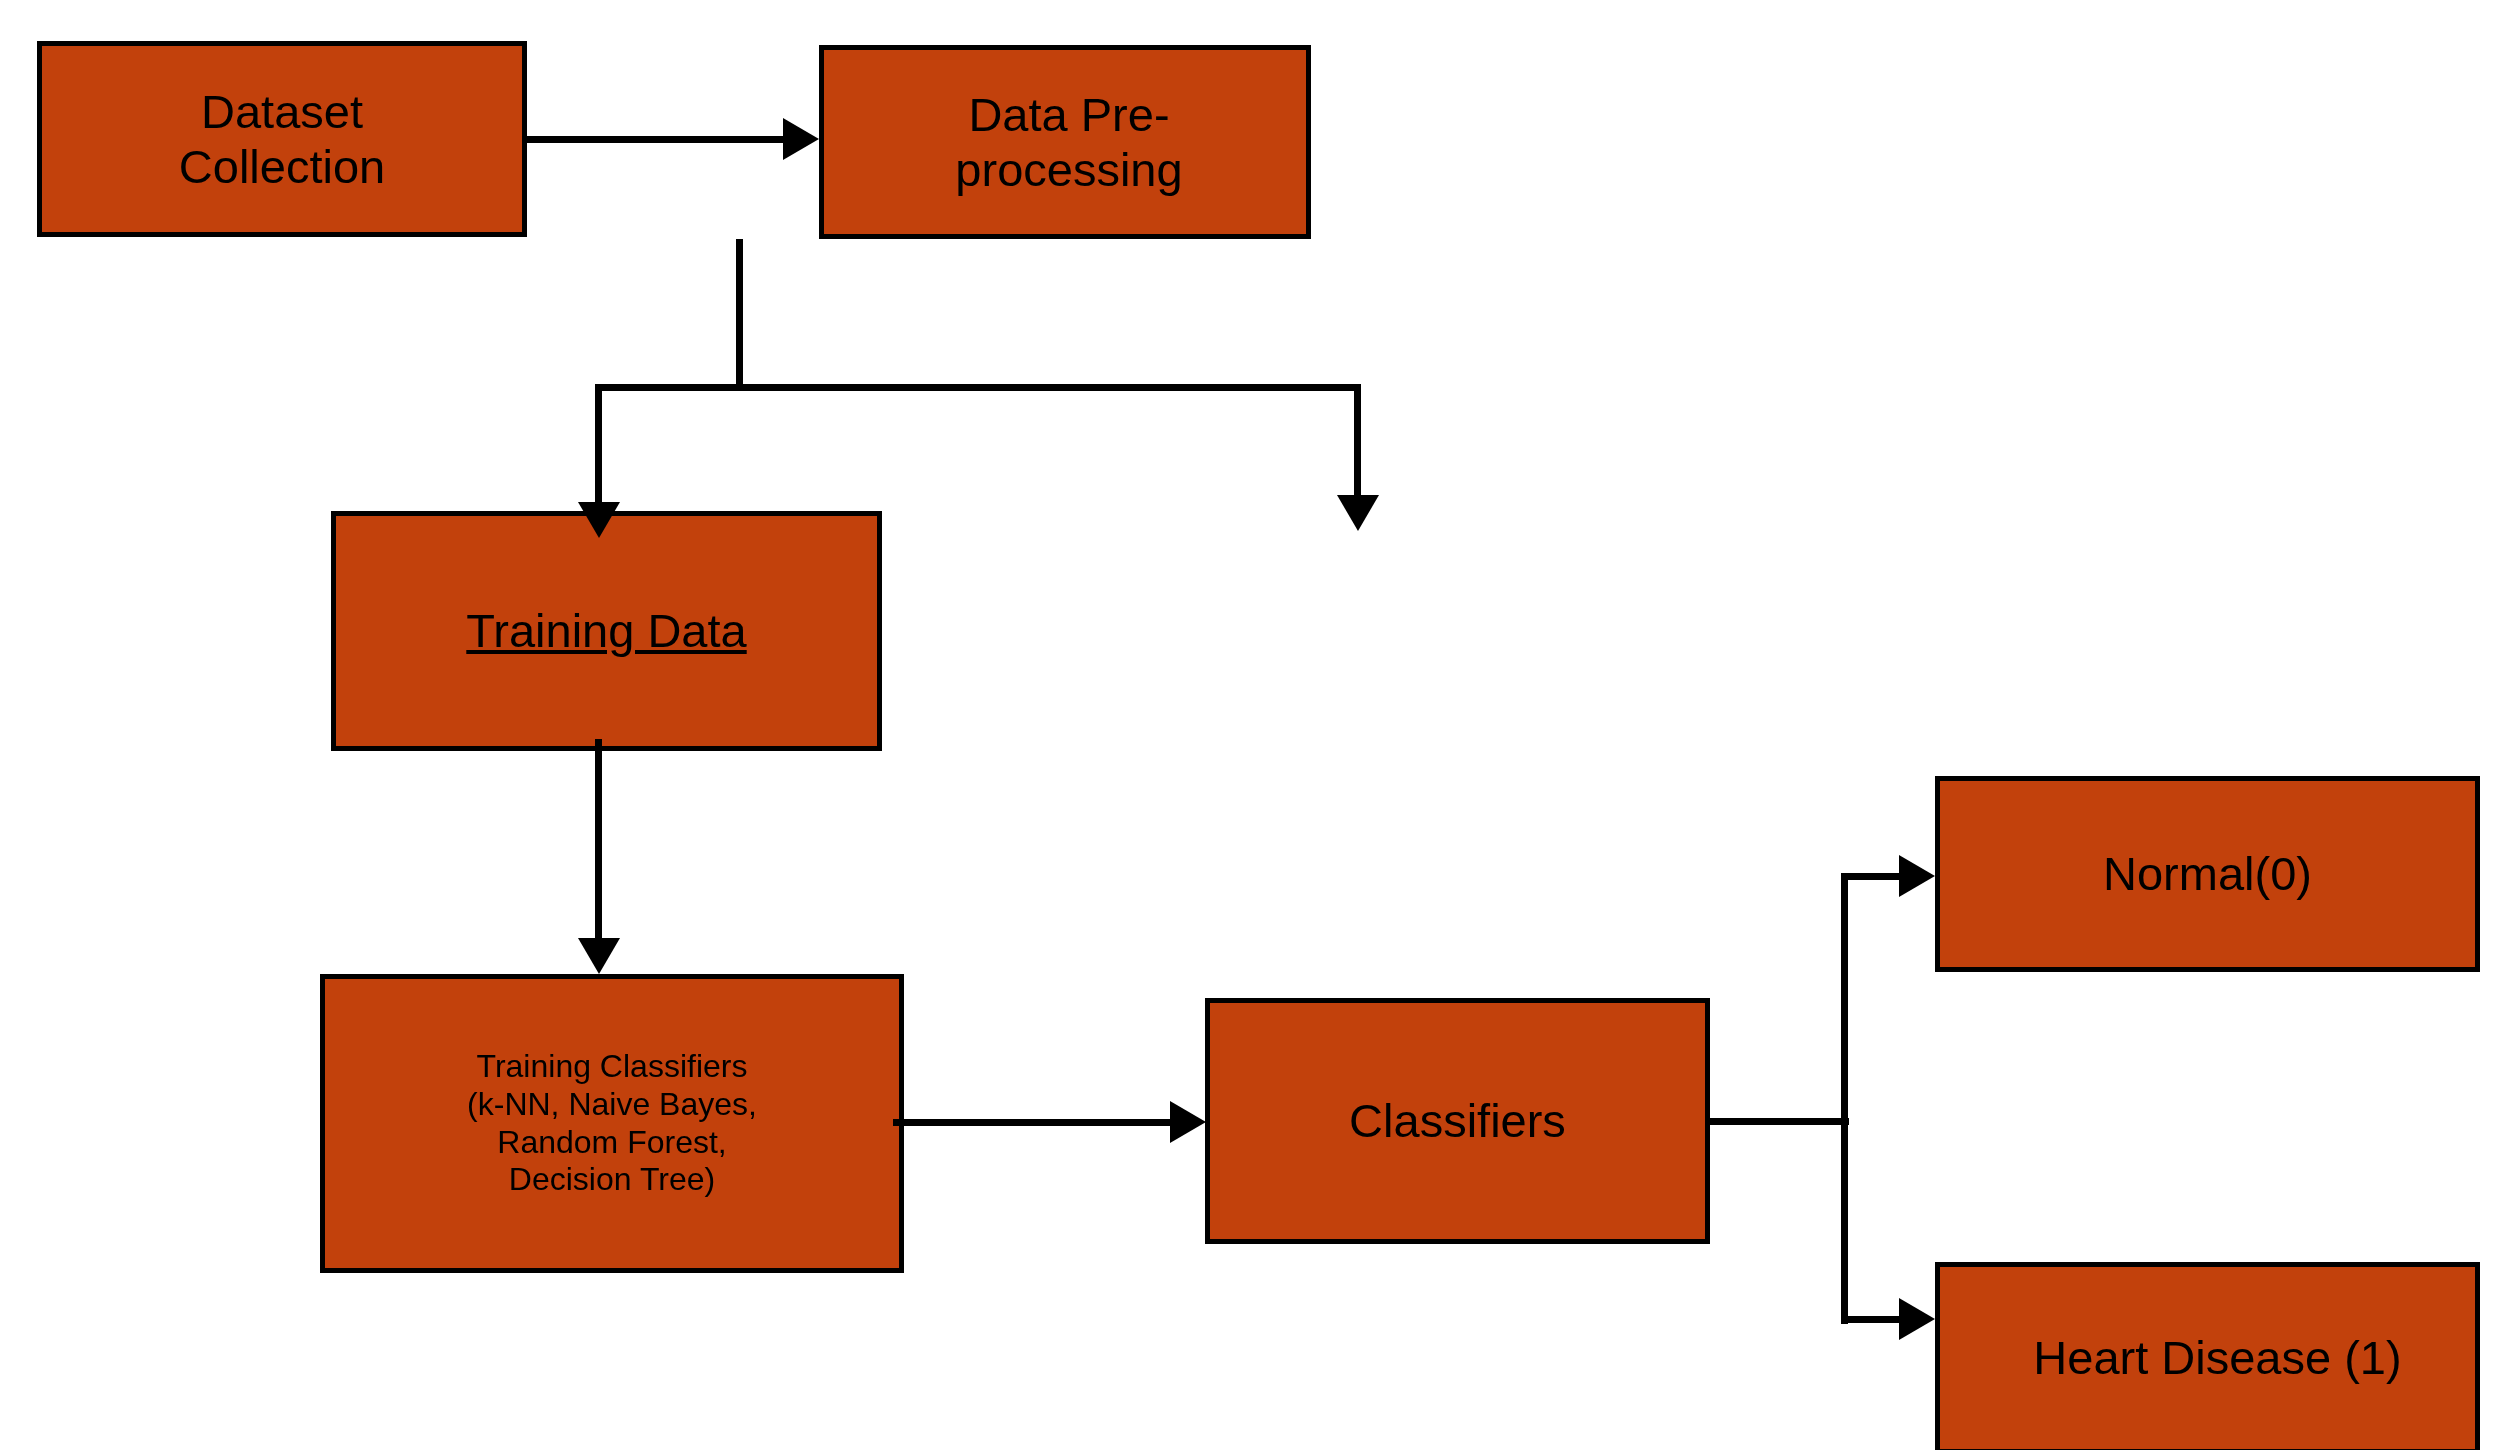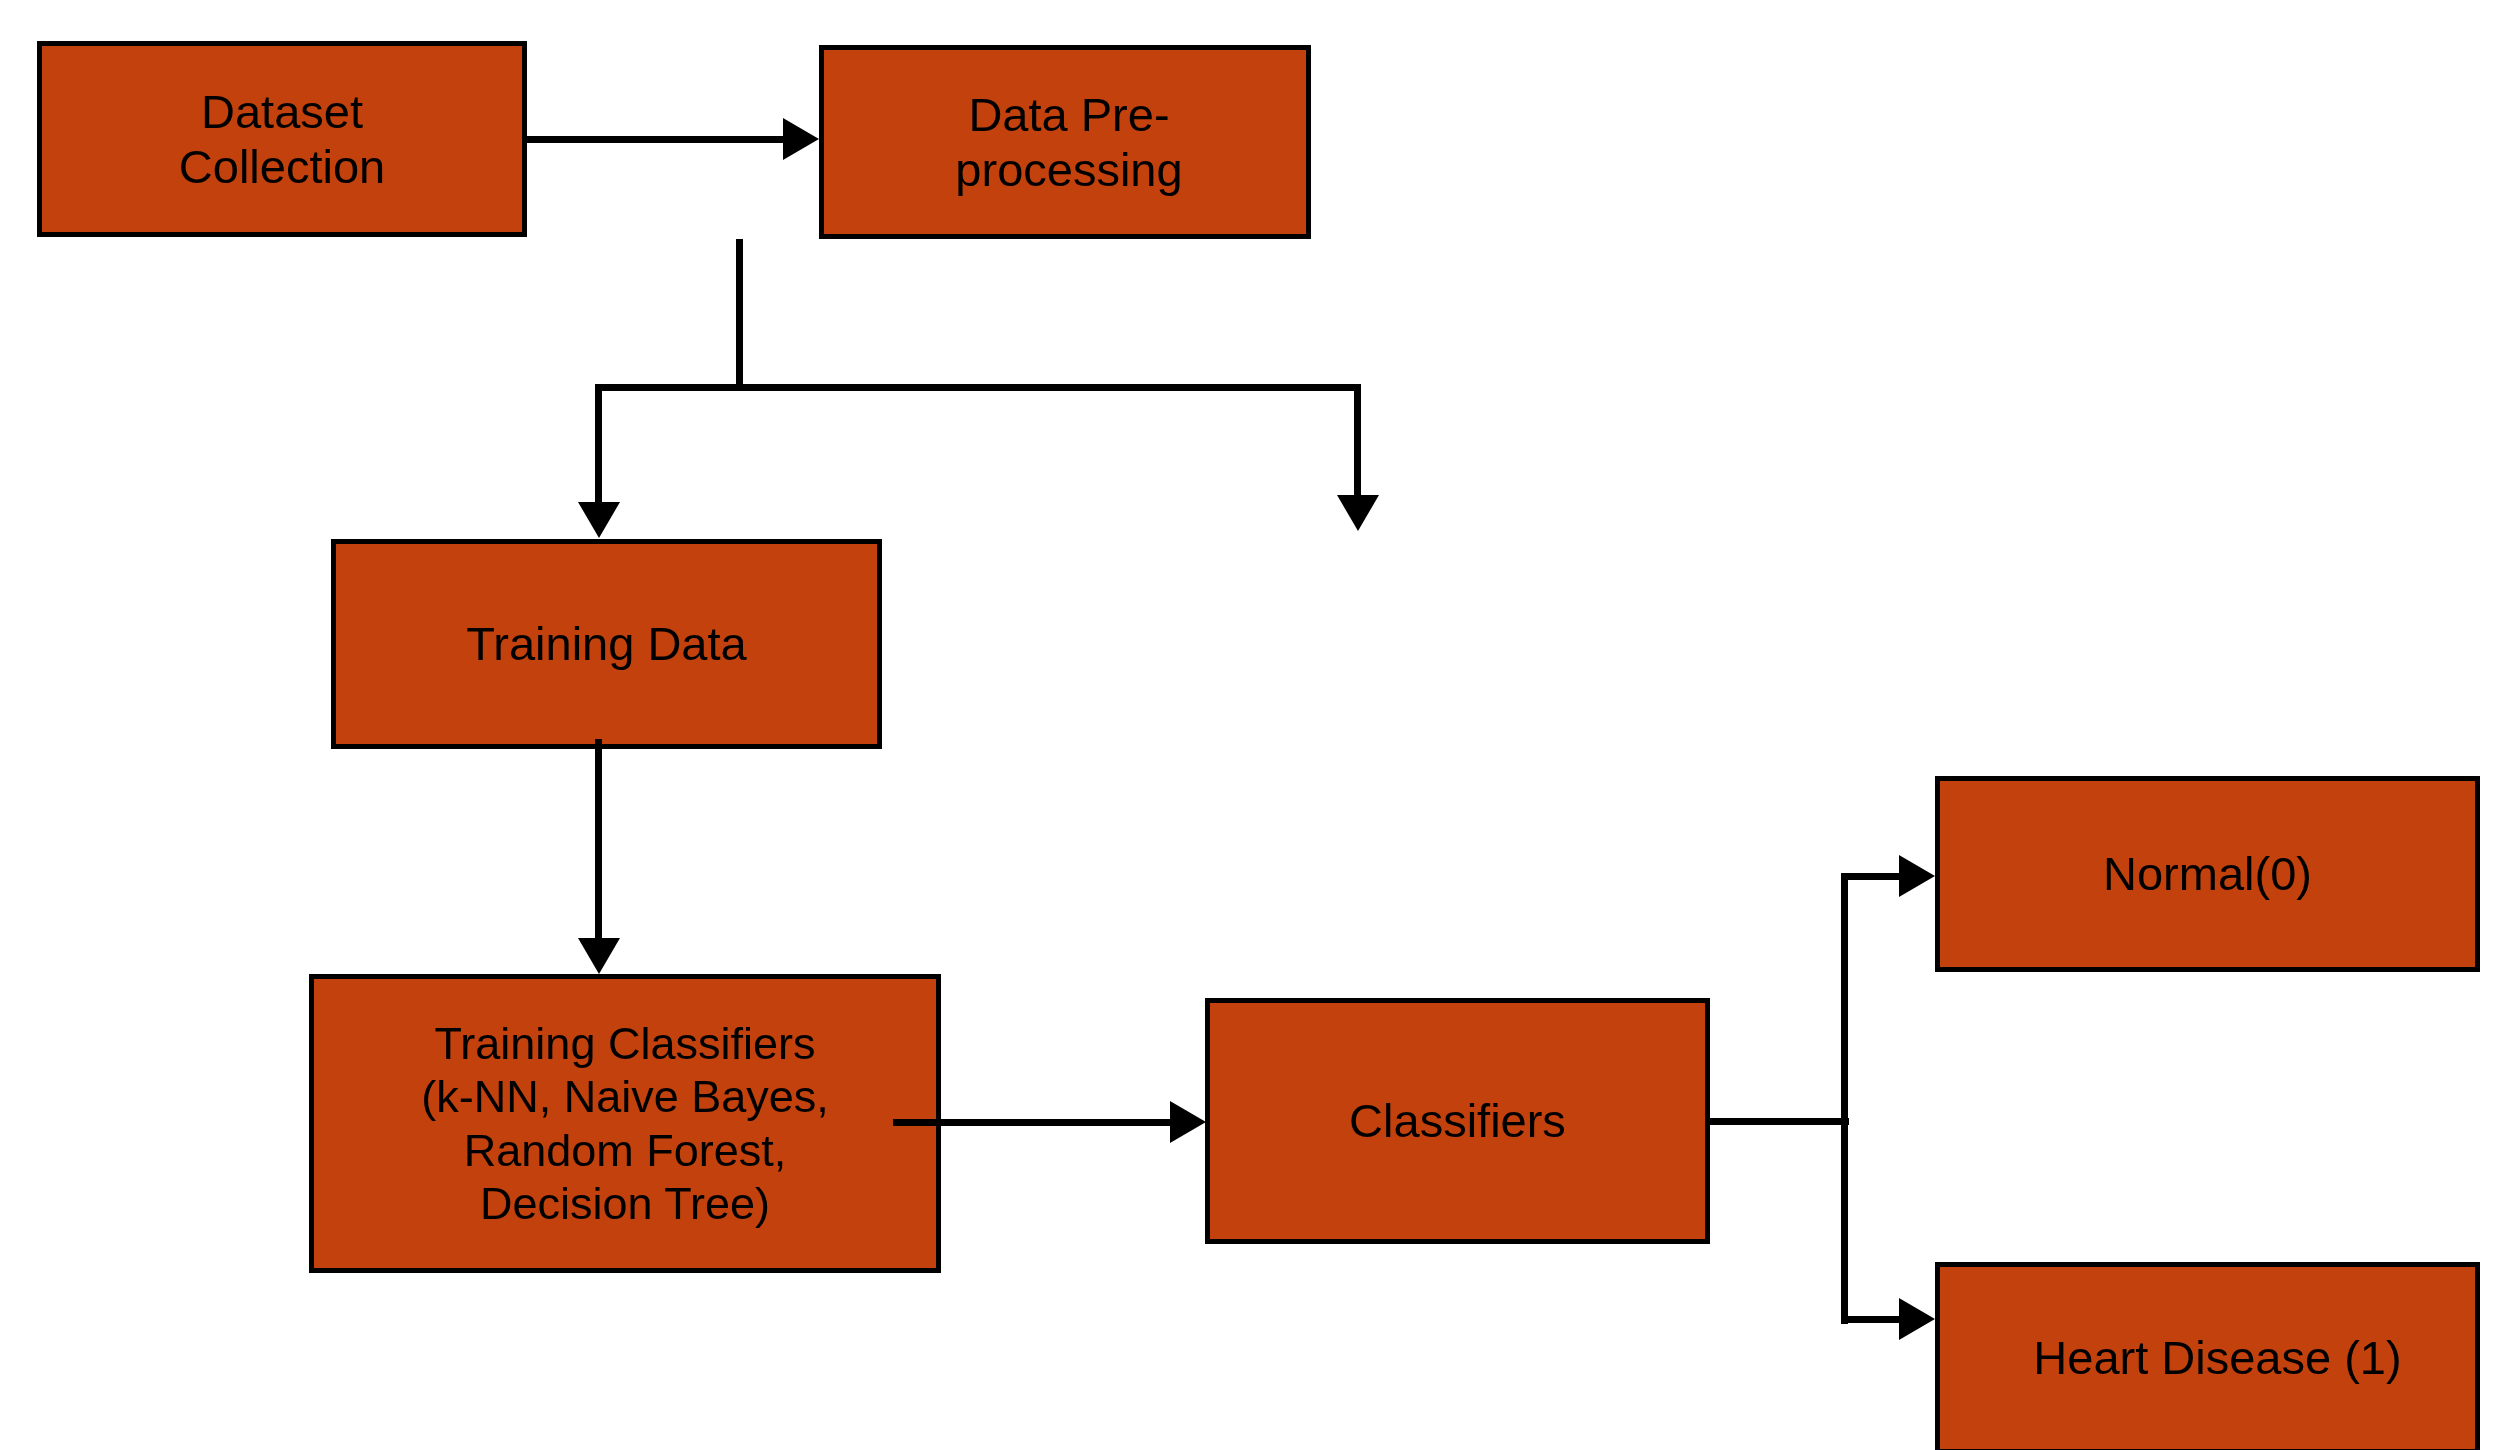--- a/index.html
+++ b/index.html
@@ -33,23 +33,23 @@
     font-weight: 400;
   }
   .node .node-label {
     display: block;
     width: 100%;
     white-space: pre-line;
   }
   
   #node-dataset-collection { left: 37px;   top: 41px;   width: 490px;  height: 196px;  font-size: 47px; }
   #node-data-preprocessing { left: 819px; top: 45px;   width: 492px;  height: 194px;  font-size: 47px; padding-left: 8px; }
-  #node-training-data      { left: 331px;  top: 539px;  width: 551px;  height: 210px;  font-size: 47px; }
+  #node-training-data      { left: 331px;  top: 511px;  width: 551px;  height: 240px;  font-size: 47px; text-decoration: underline; }
   #node-testing-data       { left: 1114px; top: 531px;  width: 492px;  height: 204px;  font-size: 47px; }
-  #node-training-classifiers { left: 309px; top: 974px; width: 632px; height: 299px;  font-size: 45px; }
+  #node-training-classifiers { left: 320px; top: 974px; width: 584px; height: 299px;  font-size: 32px; }
   #node-classifiers        { left: 1205px; top: 998px; width: 505px;  height: 246px;  font-size: 47px; }
   #node-normal             { left: 1935px; top: 776px;  width: 545px;  height: 196px;  font-size: 47px; }
   #node-heart-disease      { left: 1935px; top: 1262px; width: 545px;  height: 192px;  font-size: 47px; }
   #node-heart-disease .node-label { white-space: nowrap; padding-left: 20px; }
 
   
   .edge-h, .edge-v {
     position: absolute;
     background: #000000;
   }

